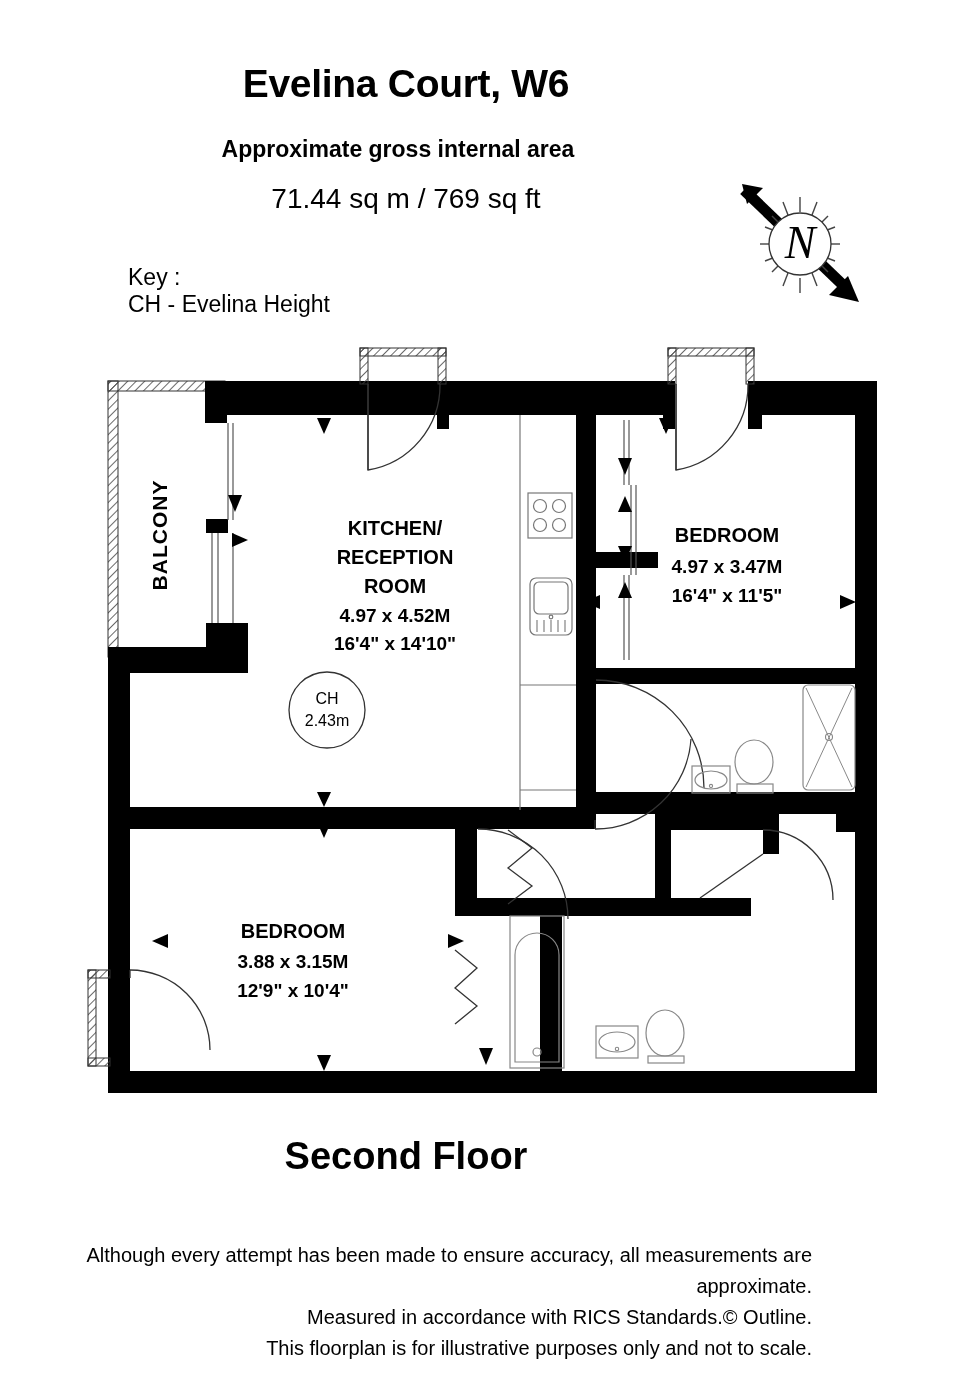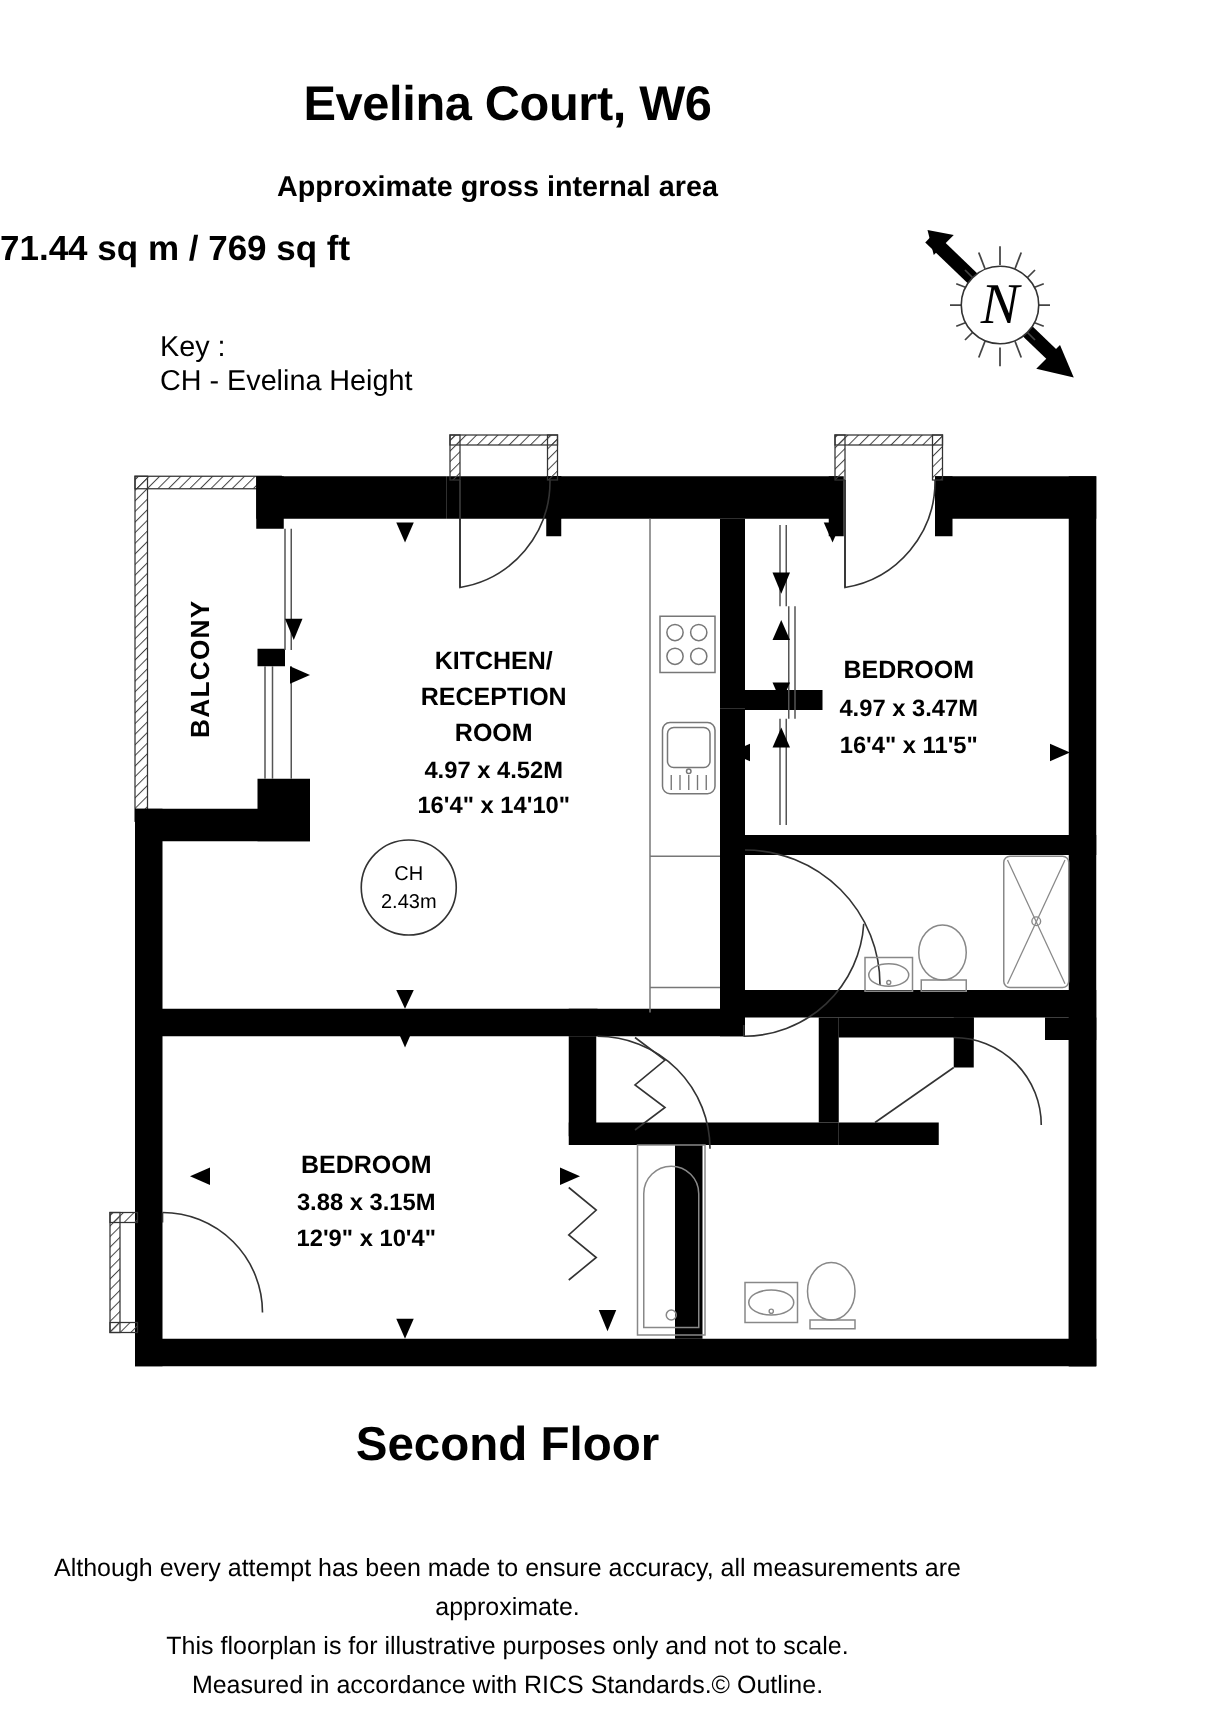--- a/index.html
+++ b/index.html
@@ -17,39 +17,40 @@
     text-align:center;
     font-size:39px;font-weight:bold;letter-spacing:-0.3px;
   }
   .subtitle{
     position:absolute;left:0;right:16px;top:136px;
     text-align:center;
     font-size:23px;font-weight:bold;
   }
   .area{
     position:absolute;left:0;right:0;top:183px;
-    font-size:28px;font-weight:bold;
+    text-align:center;
+    font-size:28px;font-weight:normal;
   }
 
   .key{
     position:absolute;left:128px;top:264px;
     font-size:23px;line-height:27px;font-weight:normal;
   }
 
   .compass{position:absolute;left:735px;top:182px;width:130px;height:125px;}
 
   .plan{position:absolute;left:0;top:330px;width:980px;height:790px;}
 
   .floorlabel{
     position:absolute;left:0;right:0;top:1135px;
     text-align:center;font-size:38px;font-weight:bold;
   }
   .disclaimer{
     position:absolute;left:0;right:0;top:1240px;
-    text-align:center;font-size:20px;line-height:31px;font-weight:normal;
+    text-align:right;font-size:20px;line-height:31px;font-weight:normal;
   }
 
   
   .roomname{font-family:"Liberation Sans",sans-serif;font-size:20px;font-weight:bold;text-anchor:middle;}
   .roomdim{font-family:"Liberation Sans",sans-serif;font-size:19px;font-weight:bold;text-anchor:middle;}
   .chtext{font-family:"Liberation Sans",sans-serif;font-size:16px;font-weight:normal;text-anchor:middle;}
   .balctext{font-family:"Liberation Sans",sans-serif;font-size:21px;font-weight:bold;letter-spacing:1px;text-anchor:middle;}
 </style>
 </head>
 <body>
@@ -345,17 +346,17 @@
       <text class="chtext" x="327" y="396">2.43m</text>
     </g>
 
   </svg>
   </div>
 
   <div class="floorlabel">Second Floor</div>
 
   <div class="disclaimer">
     <div>Although every attempt has been made to ensure accuracy, all measurements are approximate.</div>
+    <div>Measured in accordance with RICS Standards.© Outline.</div>
     <div>This floorplan is for illustrative purposes only and not to scale.</div>
-    <div>Measured in accordance with RICS Standards.© Outline.</div>
   </div>
 
 </div>
 
 </body></html>

